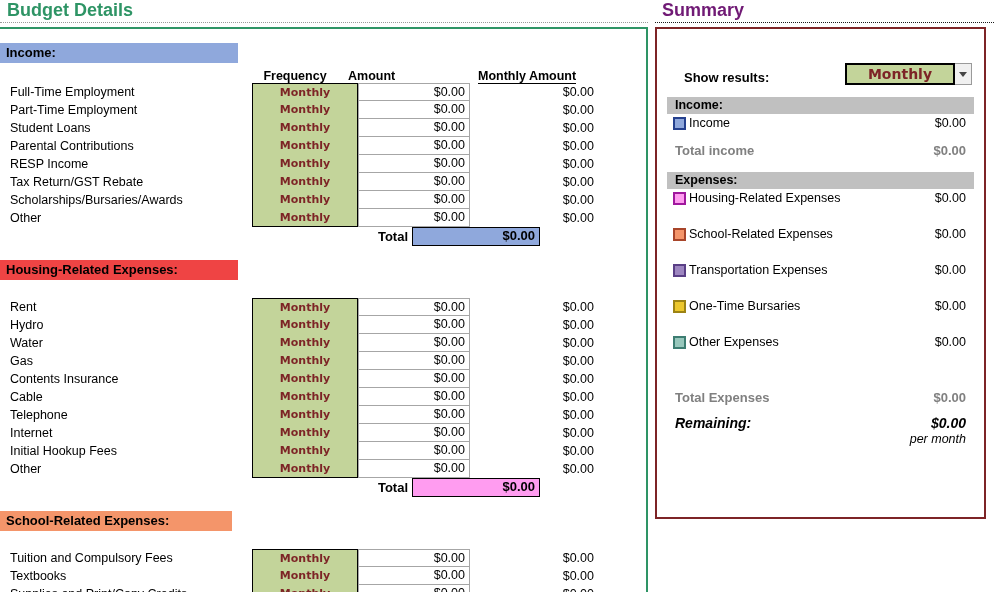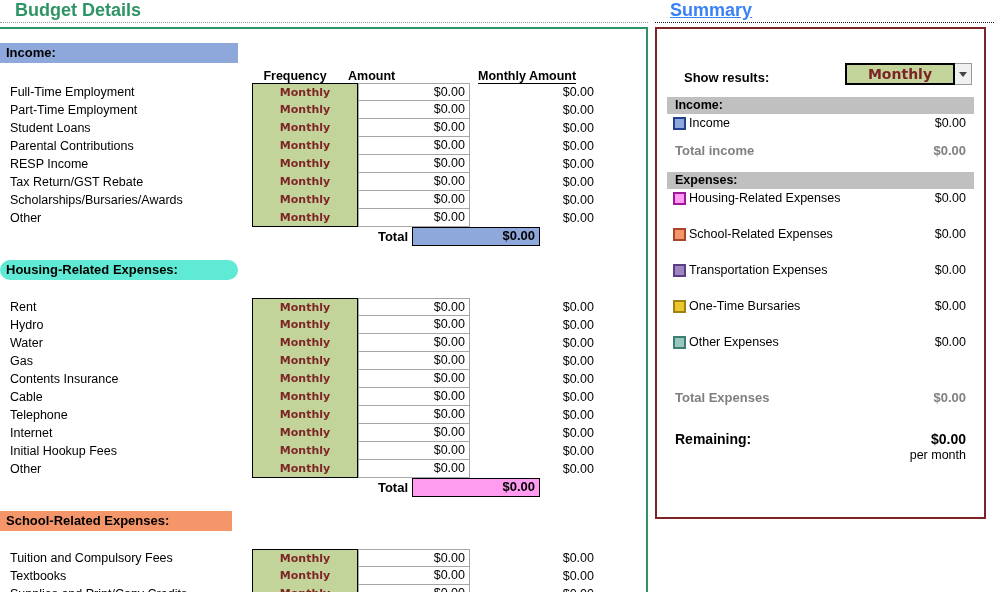--- a/index.html
+++ b/index.html
@@ -30,25 +30,25 @@
     top: 0;
     height: 24px;
   }
   #left-title-wrap { left: 0; width: 648px; }
   #right-title-wrap { left: 655px; width: 339px; }
 
   .panel-title {
     font-size: 18px;
     font-weight: bold;
     line-height: 20px;
-    padding-left: 15px;
+    padding-left: 7px;
     white-space: nowrap;
   }
   #budget-title { color: #2e9465; }
-  #summary-title { color: #3b82f6; text-decoration: underline; }
+  #summary-title { color: #701a75; }
 
   .dotted-rule {
     position: absolute;
     left: 0;
     right: 0;
     top: 22px;
     height: 0;
     border-top: 1px dotted #9a9a9a;
   }
   #right-title-wrap .dotted-rule { border-top: 1px dotted #1a1a1a; }
@@ -283,21 +283,21 @@
     display: flex;
     align-items: center;
     height: 20px;
     color: #808080;
     font-weight: bold;
     font-size: 13px;
   }
   .sum-total-row .lbl { flex: 1; padding-left: 8px; }
   .sum-total-row .val { text-align: right; padding-right: 8px; }
 
-  .remaining-block { margin-top: 24px; }
+  .remaining-block { margin-top: 8px; font-style: italic; }
   .remaining-row {
     display: flex;
     align-items: baseline;
   }
   .remaining-label {
     flex: 1;
     font-weight: bold;
     font-size: 14px;
     padding-left: 8px;
   }
@@ -395,21 +395,21 @@
           <div class="amount-cell">$0.00</div>
           <div class="c-gap"></div>
           <div class="monthly-cell">$0.00</div>
         </div>
         <div class="total-row">
           <div class="total-spacer"></div>
           <div class="total-label">Total</div>
           <div class="total-value tv-income" style="background: rgb(143, 168, 220);">$0.00</div>
         </div>
         <div class="spacer-14"></div>
-        <div><div class="section-header hdr-housing" style="background: #5eead4; border-radius: 10px;">Housing-Related Expenses:</div></div>
+        <div><div class="section-header hdr-housing" style="background: #ef4444;">Housing-Related Expenses:</div></div>
         <div class="spacer-18"></div>
         <div class="data-row row-first">
           <div class="c-label">Rent</div>
           <div class="freq-cell">Monthly</div>
           <div class="amount-cell">$0.00</div>
           <div class="c-gap"></div>
           <div class="monthly-cell">$0.00</div>
         </div>
         <div class="data-row">
           <div class="c-label">Hydro</div>

